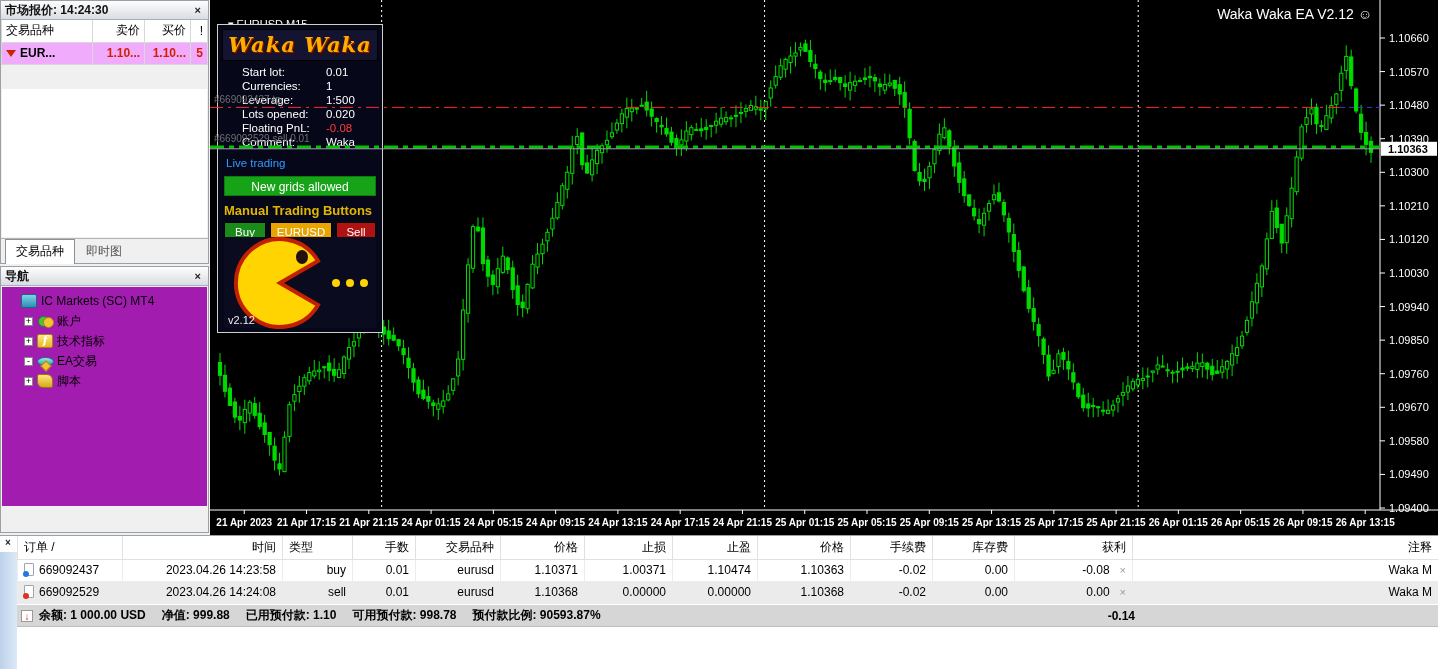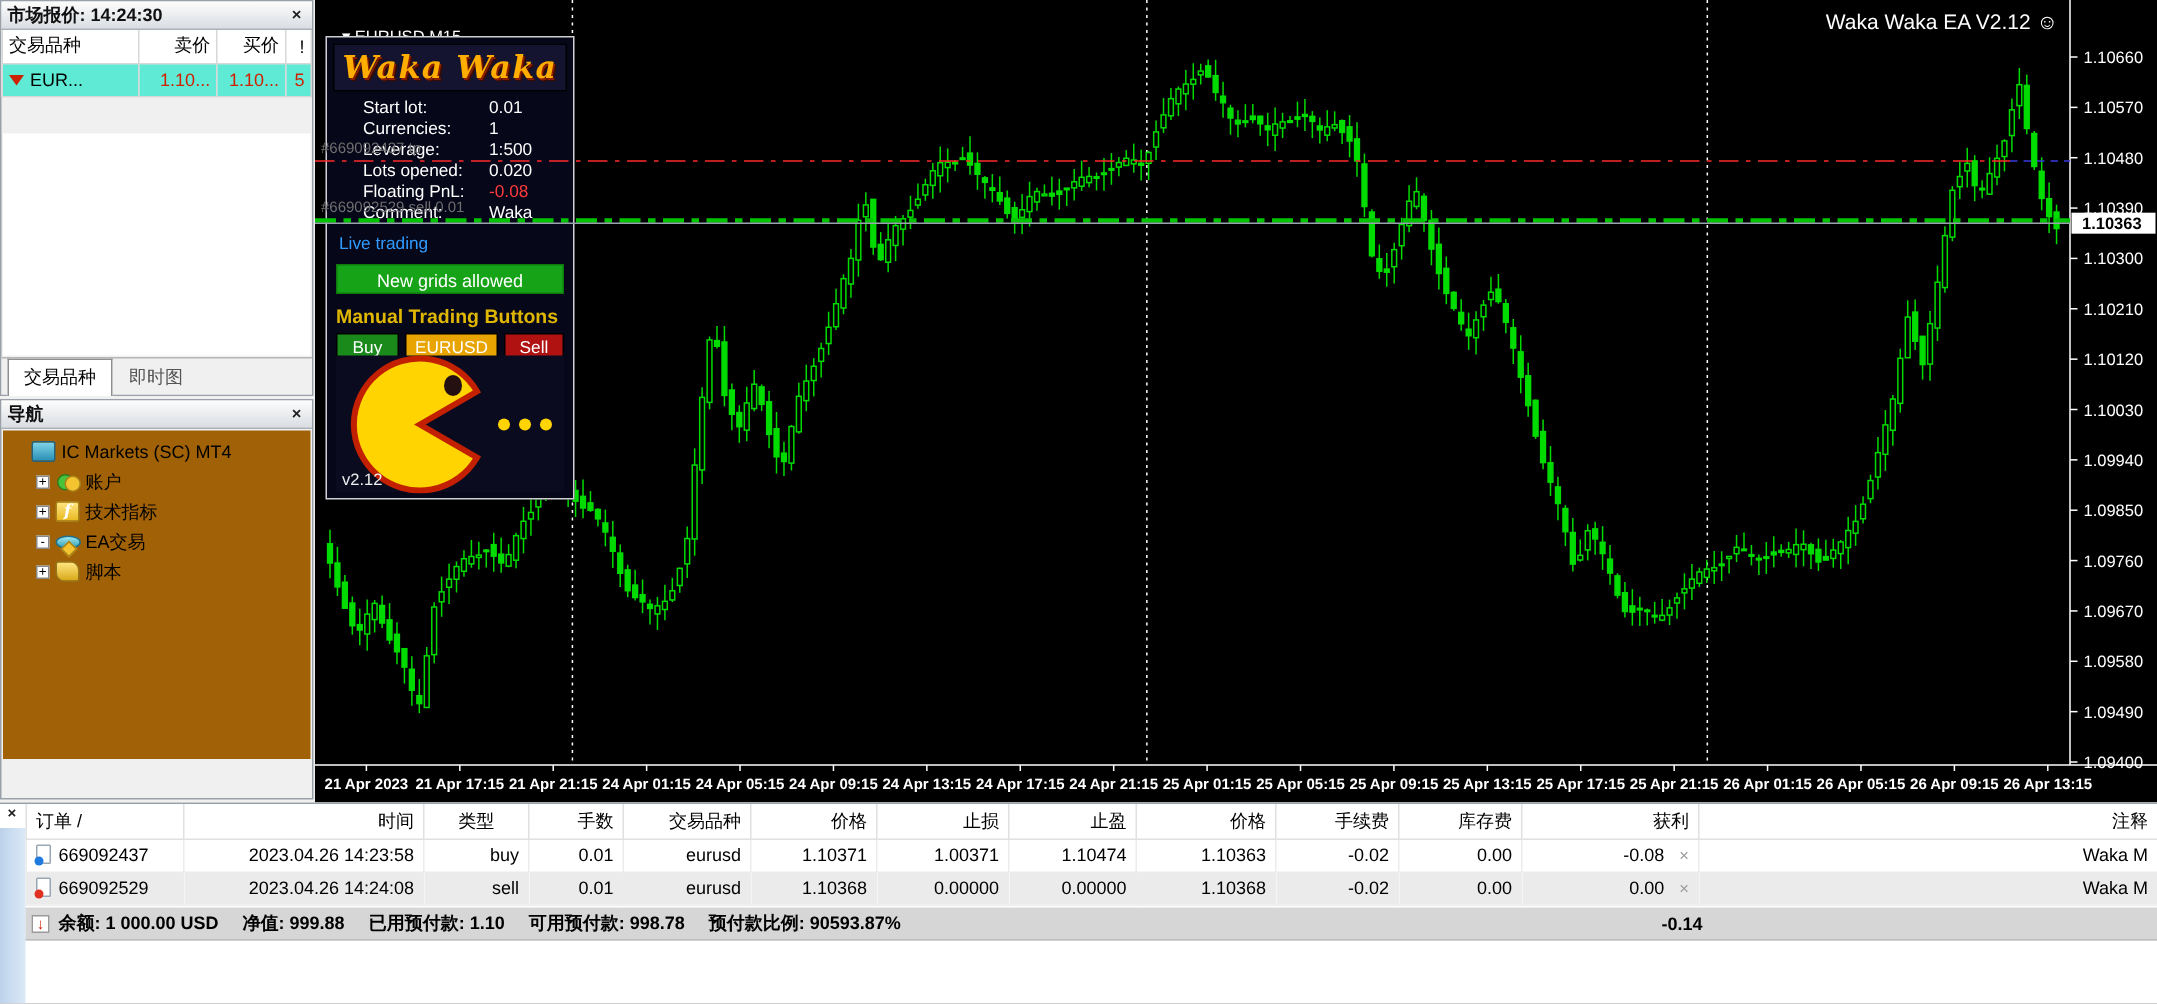--- a/index.html
+++ b/index.html
@@ -11,31 +11,31 @@
   .dock { position:absolute; background:#f0f0f0; border:1px solid #9aa0a8; }
   #market-watch { left:0; top:0; width:209px; height:264px; }
   #navigator    { left:0; top:266px; width:209px; height:267px; }
   .panel-title { height:19px; background:linear-gradient(#fdfdfd,#d9dde2); border-bottom:1px solid #aab0b8;
     font-size:12px; font-weight:700; color:#111; padding:2px 4px; display:flex; align-items:center; }
   .panel-title .ttl { flex:1 1 auto; }
   .close-x { font-size:11px; font-weight:700; color:#222; padding:0 3px; cursor:default; }
   .mw-table { width:100%; border-collapse:collapse; font-size:12px; background:#fff; }
   .mw-table th { font-weight:400; color:#000; border:1px solid #d8d8d8; border-top:none; height:22px; padding:0 4px; background:#fff; }
   .mw-table td { border:1px solid #d8d8d8; height:22px; padding:0 4px; }
-  .mw-row { background:#5eead4; }
+  .mw-row { background:#f0abfc;font-weight:bold; }
   .mw-row td.num { color:#d21f00; text-align:right; }
   .mw-sym { display:flex; align-items:center; gap:4px; color:#000; }
   .arrow-down-red { width:0; height:0; border-left:5px solid transparent; border-right:5px solid transparent; border-top:7px solid #cc2200; display:inline-block; }
   .mw-body { background:#fff; position:absolute; left:1px; right:1px; top:88px; bottom:26px; }
   .tabbar { position:absolute; left:0; right:0; bottom:0; height:25px; background:#f0f0f0; border-top:1px solid #b6b6b6; display:flex; align-items:flex-end; padding-left:4px; }
   .tab { font-size:12px; padding:3px 10px 4px; color:#555; border:1px solid transparent; border-bottom:none; position:relative; top:1px; }
   .tab.active { background:#fff; color:#000; border-color:#8f8f8f; font-weight:400; }
 
   
-  #nav-tree { position:absolute; left:1px; right:1px; top:20px; bottom:26px; background:#a16207; padding:4px 2px; font-size:12px; color:#000; overflow:hidden; }
+  #nav-tree { position:absolute; left:1px; right:1px; top:20px; bottom:26px; background:#a21caf; padding:4px 2px; font-size:12px; color:#000; overflow:hidden; }
   .tree-row { display:flex; align-items:center; height:20px; }
   .expander { width:9px; height:9px; border:1px solid #888; background:#fff; font-size:9px; line-height:7px; text-align:center; color:#000; margin-right:4px; flex:0 0 9px; }
   .expander.none { visibility:hidden; }
   .tree-icon { width:16px; height:14px; margin-right:4px; position:relative; flex:0 0 16px; }
   .ic-server { background:linear-gradient(#7fd4e8,#2a8fb5); border:1px solid #23637e; border-radius:2px; }
   .ic-accounts::before { content:""; position:absolute; left:1px; top:2px; width:9px; height:9px; border-radius:50%; background:#49c33b; border:1px solid #2c7d22; }
   .ic-accounts::after { content:""; position:absolute; left:6px; top:3px; width:9px; height:9px; border-radius:50%; background:#f4c430; border:1px solid #a8821a; }
   .ic-f { background:linear-gradient(#ffe680,#e8b820); border:1px solid #a8821a; border-radius:2px; color:#fff; font-style:italic; font-weight:700; font-size:11px; text-align:center; line-height:12px; font-family:"DejaVu Serif",serif; }
   .ic-ea::before { content:""; position:absolute; left:0; top:3px; width:15px; height:7px; border-radius:50%; background:linear-gradient(#9fe8ef,#2e9fb8); border:1px solid #1f7088; }
   .ic-ea::after { content:""; position:absolute; left:5px; top:8px; width:6px; height:6px; background:#f4c430; border:1px solid #a8821a; transform:rotate(45deg); }
@@ -790,21 +790,21 @@
             <col style="width: 93px;">
             <col style="width: 82px;">
             <col style="width: 82px;">
             <col style="width: 118px;">
             <col style="width: 306px;">
           </colgroup>
         <thead>
             <tr id="term-head">
               <th style="text-align: left;">订单 /</th>
               <th style="text-align: right;">时间</th>
-              <th style="text-align: center;">类型</th>
+              <th style="text-align: left;">类型</th>
               <th style="text-align: right;">手数</th>
               <th style="text-align: right;">交易品种</th>
               <th style="text-align: right;">价格</th>
               <th style="text-align: right;">止损</th>
               <th style="text-align: right;">止盈</th>
               <th style="text-align: right;">价格</th>
               <th style="text-align: right;">手续费</th>
               <th style="text-align: right;">库存费</th>
               <th style="text-align: right;">获利</th>
               <th style="text-align: right;">注释</th>

